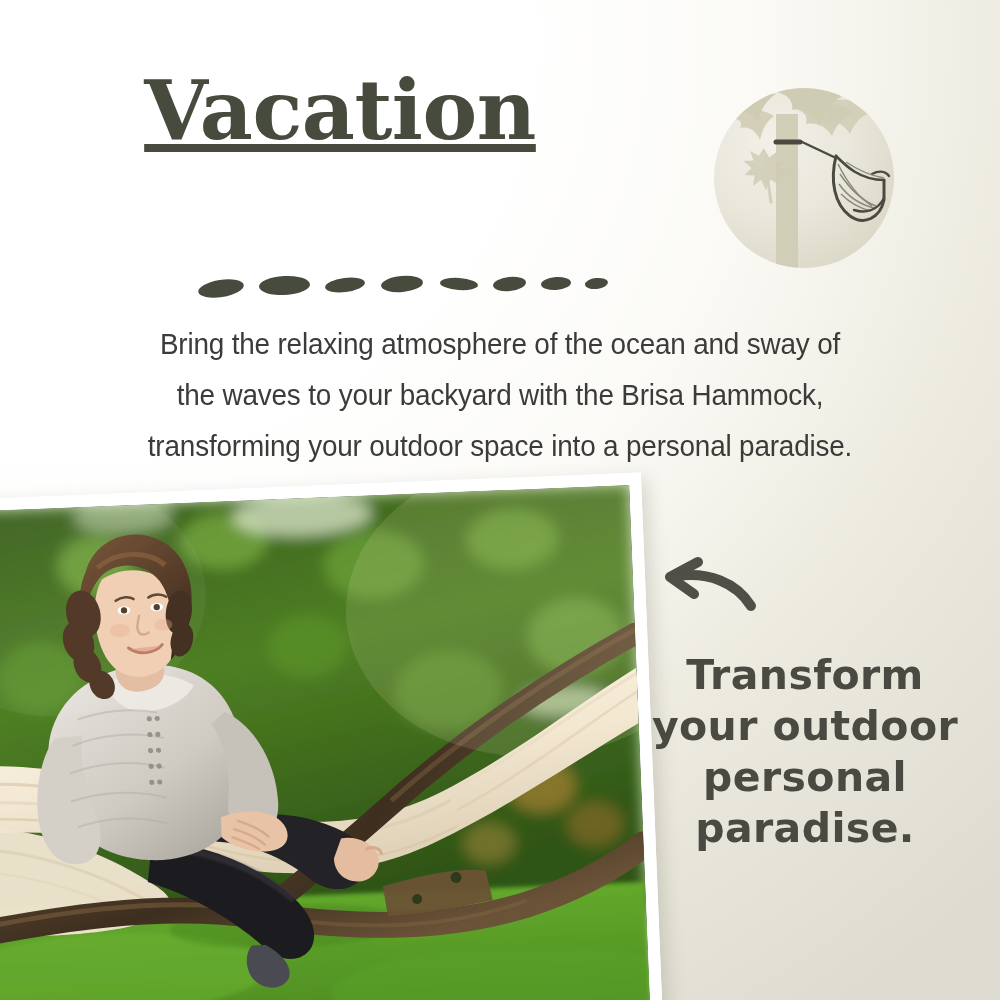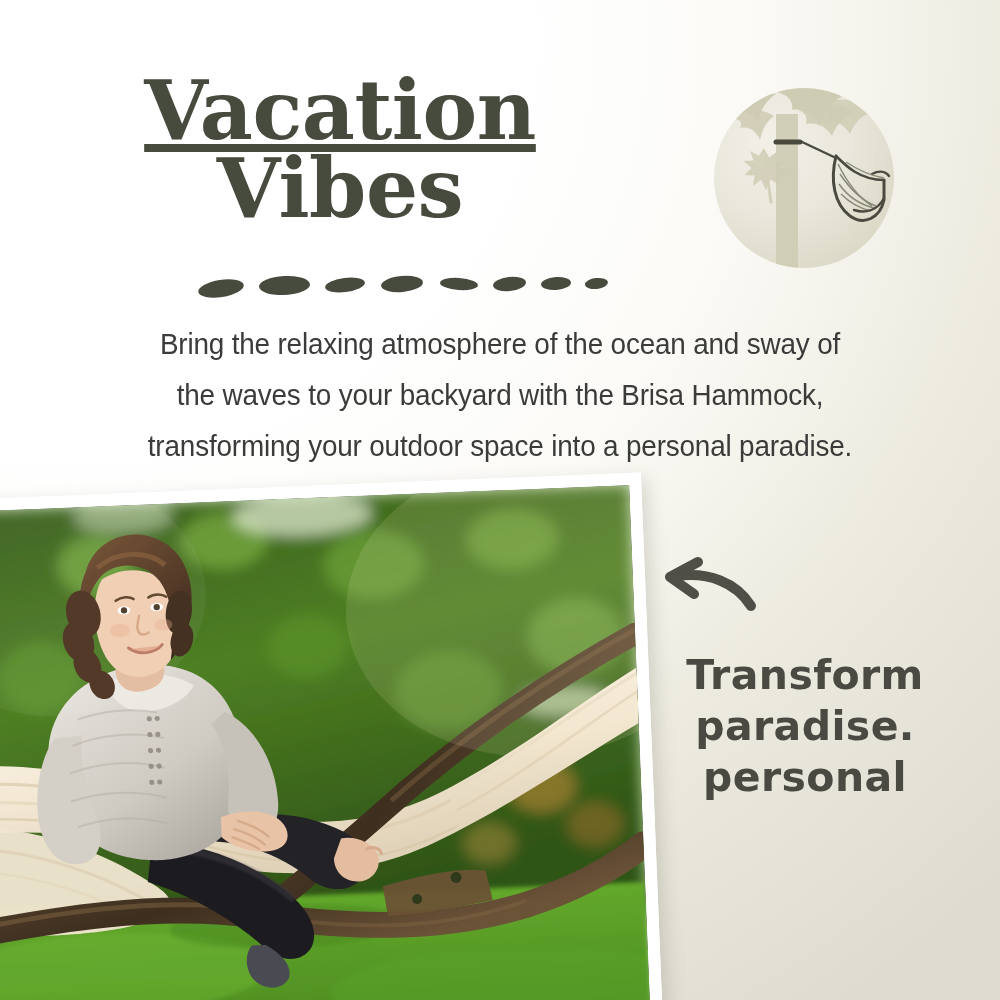--- a/index.html
+++ b/index.html
@@ -147,21 +147,20 @@
 </style>
 </head>
 <body>
 
 <div id="poster">
 
   <div class="header-zone">
 
     <div class="title-block">
       <div class="title-line title-line-1">Vacation</div>
-      <div class="title-line title-line-2">Vibes</div>
     </div>
 
     <div class="dash-row">
       <span class="dash" style="left:0px;   top:8px;  width:46px; height:17px; transform:rotate(-9deg);"></span>
       <span class="dash" style="left:61px;  top:4px;  width:51px; height:19px; transform:rotate(-3deg);"></span>
       <span class="dash" style="left:127px; top:6px;  width:40px; height:14px; transform:rotate(-7deg);"></span>
       <span class="dash" style="left:183px; top:4px;  width:42px; height:16px; transform:rotate(-5deg);"></span>
       <span class="dash" style="left:242px; top:6px;  width:38px; height:12px; transform:rotate(4deg);"></span>
       <span class="dash" style="left:295px; top:5px;  width:33px; height:14px; transform:rotate(-6deg);"></span>
       <span class="dash" style="left:343px; top:5px;  width:30px; height:13px; transform:rotate(-4deg);"></span>
@@ -444,17 +443,18 @@
     </div>
   </div>
 
   <svg class="callout-arrow" viewBox="0 0 110 62">
     <path d="M103 50 C88 26 60 16 30 20" stroke="#4f4f47" stroke-width="10" fill="none" stroke-linecap="round"></path>
     <path d="M50 6 L22 21 L46 38" stroke="#4f4f47" stroke-width="10" fill="none" stroke-linecap="round" stroke-linejoin="round"></path>
   </svg>
 
   <div class="callout-text">
     <span class="cl">Transform</span>
+    <span class="cl">your outdoor</span>
+    <span class="cl">personal</span>
     <span class="cl">paradise.</span>
-    <span class="cl">personal</span>
   </div>
 
 </div>
 
 </body></html>

